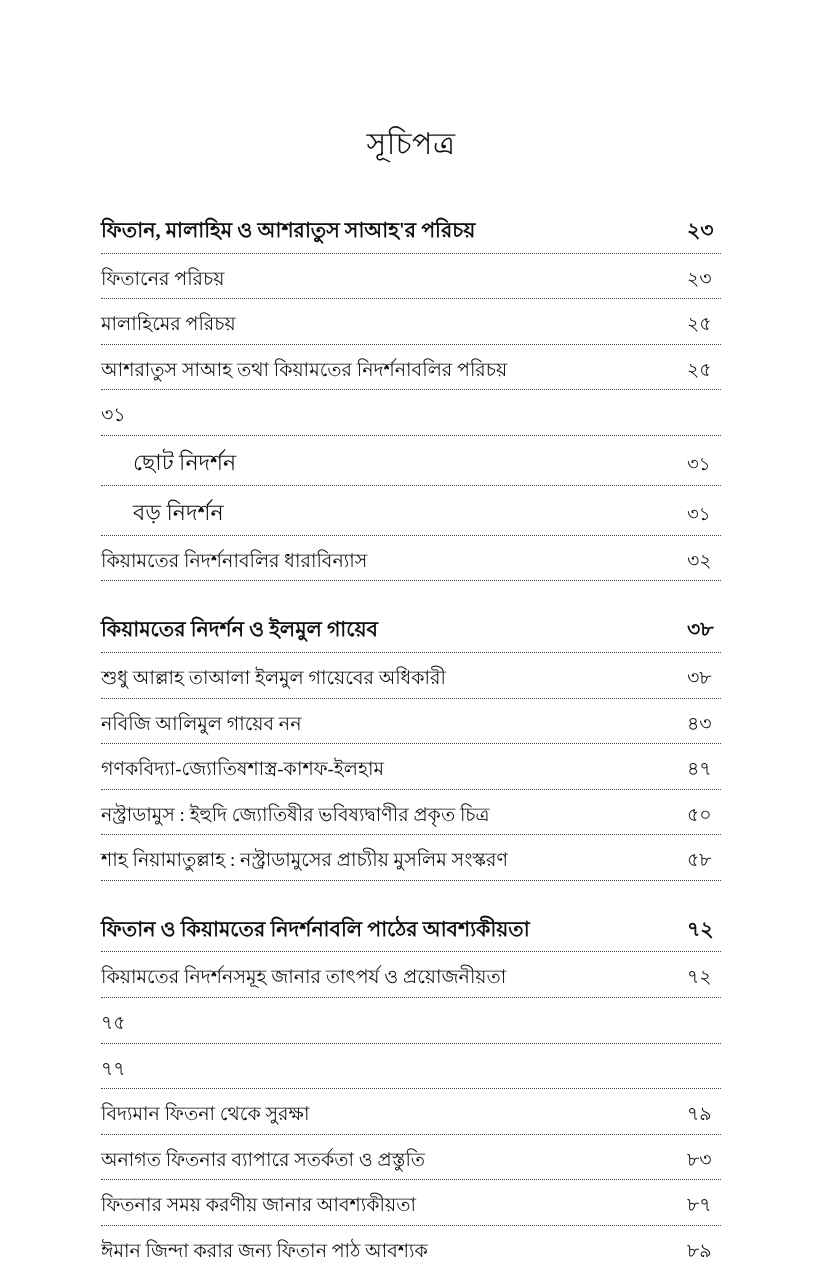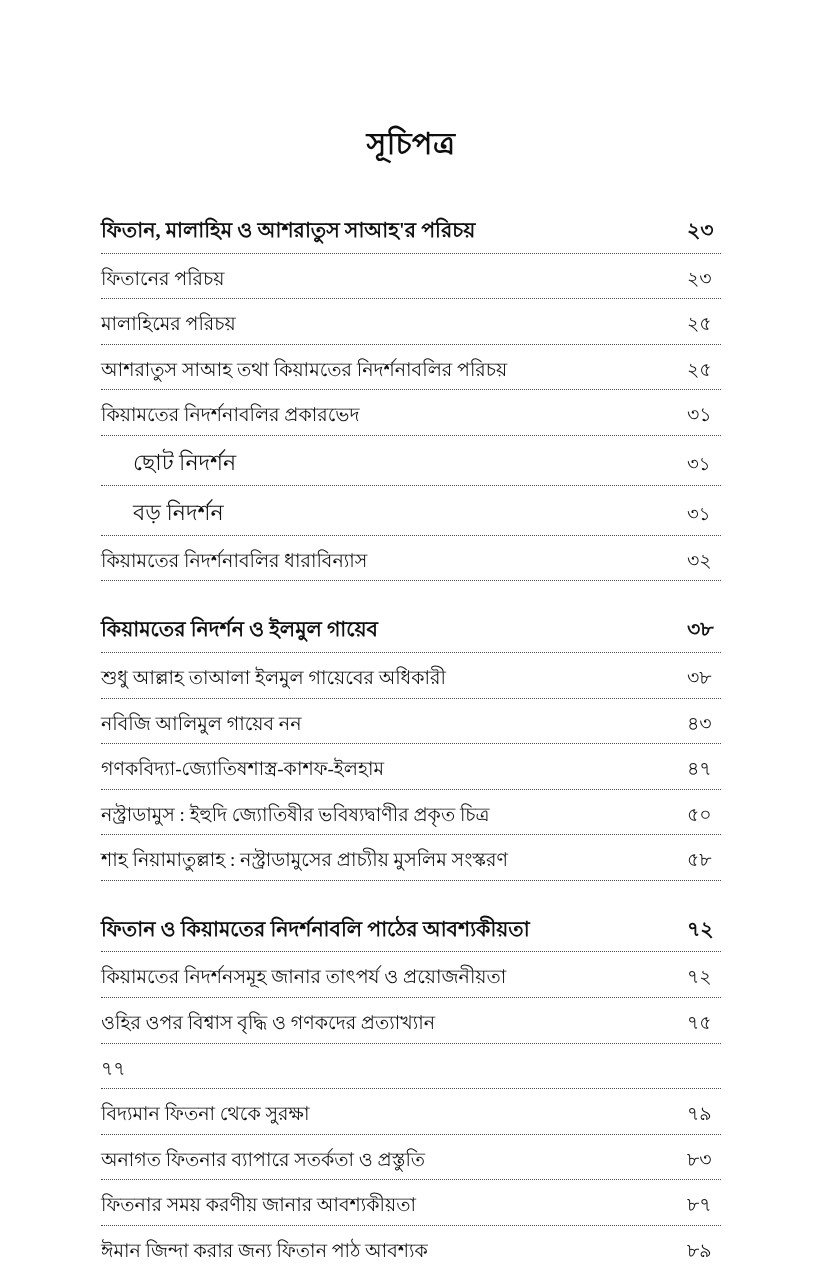--- a/index.html
+++ b/index.html
@@ -19,21 +19,21 @@
   .page {
     width: 822px;
     height: 1270px;
     box-sizing: border-box;
     padding: 0;
     position: relative;
   }
   .toc-title {
     text-align: center;
     font-size: 30px;
-    font-weight: 700;
+    font-weight: 400;
     color: #0d0d0d;
     margin: 0;
     padding-top: 126px;
     padding-bottom: 0;
     letter-spacing: 0.5px;
     line-height: 1.2;
   }
   .toc-body {
     margin: 0 auto;
     width: 628px;
@@ -112,21 +112,20 @@
         </div>
         <div class="toc-row level-item">
           <span class="toc-label">মালাহিমের পরিচয়</span>
           <span class="toc-page">২৫</span>
         </div>
         <div class="toc-row level-item">
           <span class="toc-label">আশরাতুস সাআহ তথা কিয়ামতের নিদর্শনাবলির পরিচয়</span>
           <span class="toc-page">২৫</span>
         </div>
         <div class="toc-row level-item">
-          <span class="toc-label">কিয়ামতের নিদর্শনাবলির প্রকারভেদ</span>
           <span class="toc-page">৩১</span>
         </div>
         <div class="toc-row level-sub">
           <span class="toc-label">ছোট নিদর্শন</span>
           <span class="toc-page">৩১</span>
         </div>
         <div class="toc-row level-sub">
           <span class="toc-label">বড় নিদর্শন</span>
           <span class="toc-page">৩১</span>
         </div>
@@ -164,21 +163,20 @@
       <div class="toc-section">
         <div class="toc-row level-head">
           <span class="toc-label">ফিতান ও কিয়ামতের নিদর্শনাবলি পাঠের আবশ্যকীয়তা</span>
           <span class="toc-page">৭২</span>
         </div>
         <div class="toc-row level-item">
           <span class="toc-label">কিয়ামতের নিদর্শনসমূহ জানার তাৎপর্য ও প্রয়োজনীয়তা</span>
           <span class="toc-page">৭২</span>
         </div>
         <div class="toc-row level-item">
-          <span class="toc-label">ওহির ওপর বিশ্বাস বৃদ্ধি ও গণকদের প্রত্যাখ্যান</span>
           <span class="toc-page">৭৫</span>
         </div>
         <div class="toc-row level-item">
           <span class="toc-page">৭৭</span>
         </div>
         <div class="toc-row level-item">
           <span class="toc-label">বিদ্যমান ফিতনা থেকে সুরক্ষা</span>
           <span class="toc-page">৭৯</span>
         </div>
         <div class="toc-row level-item">

